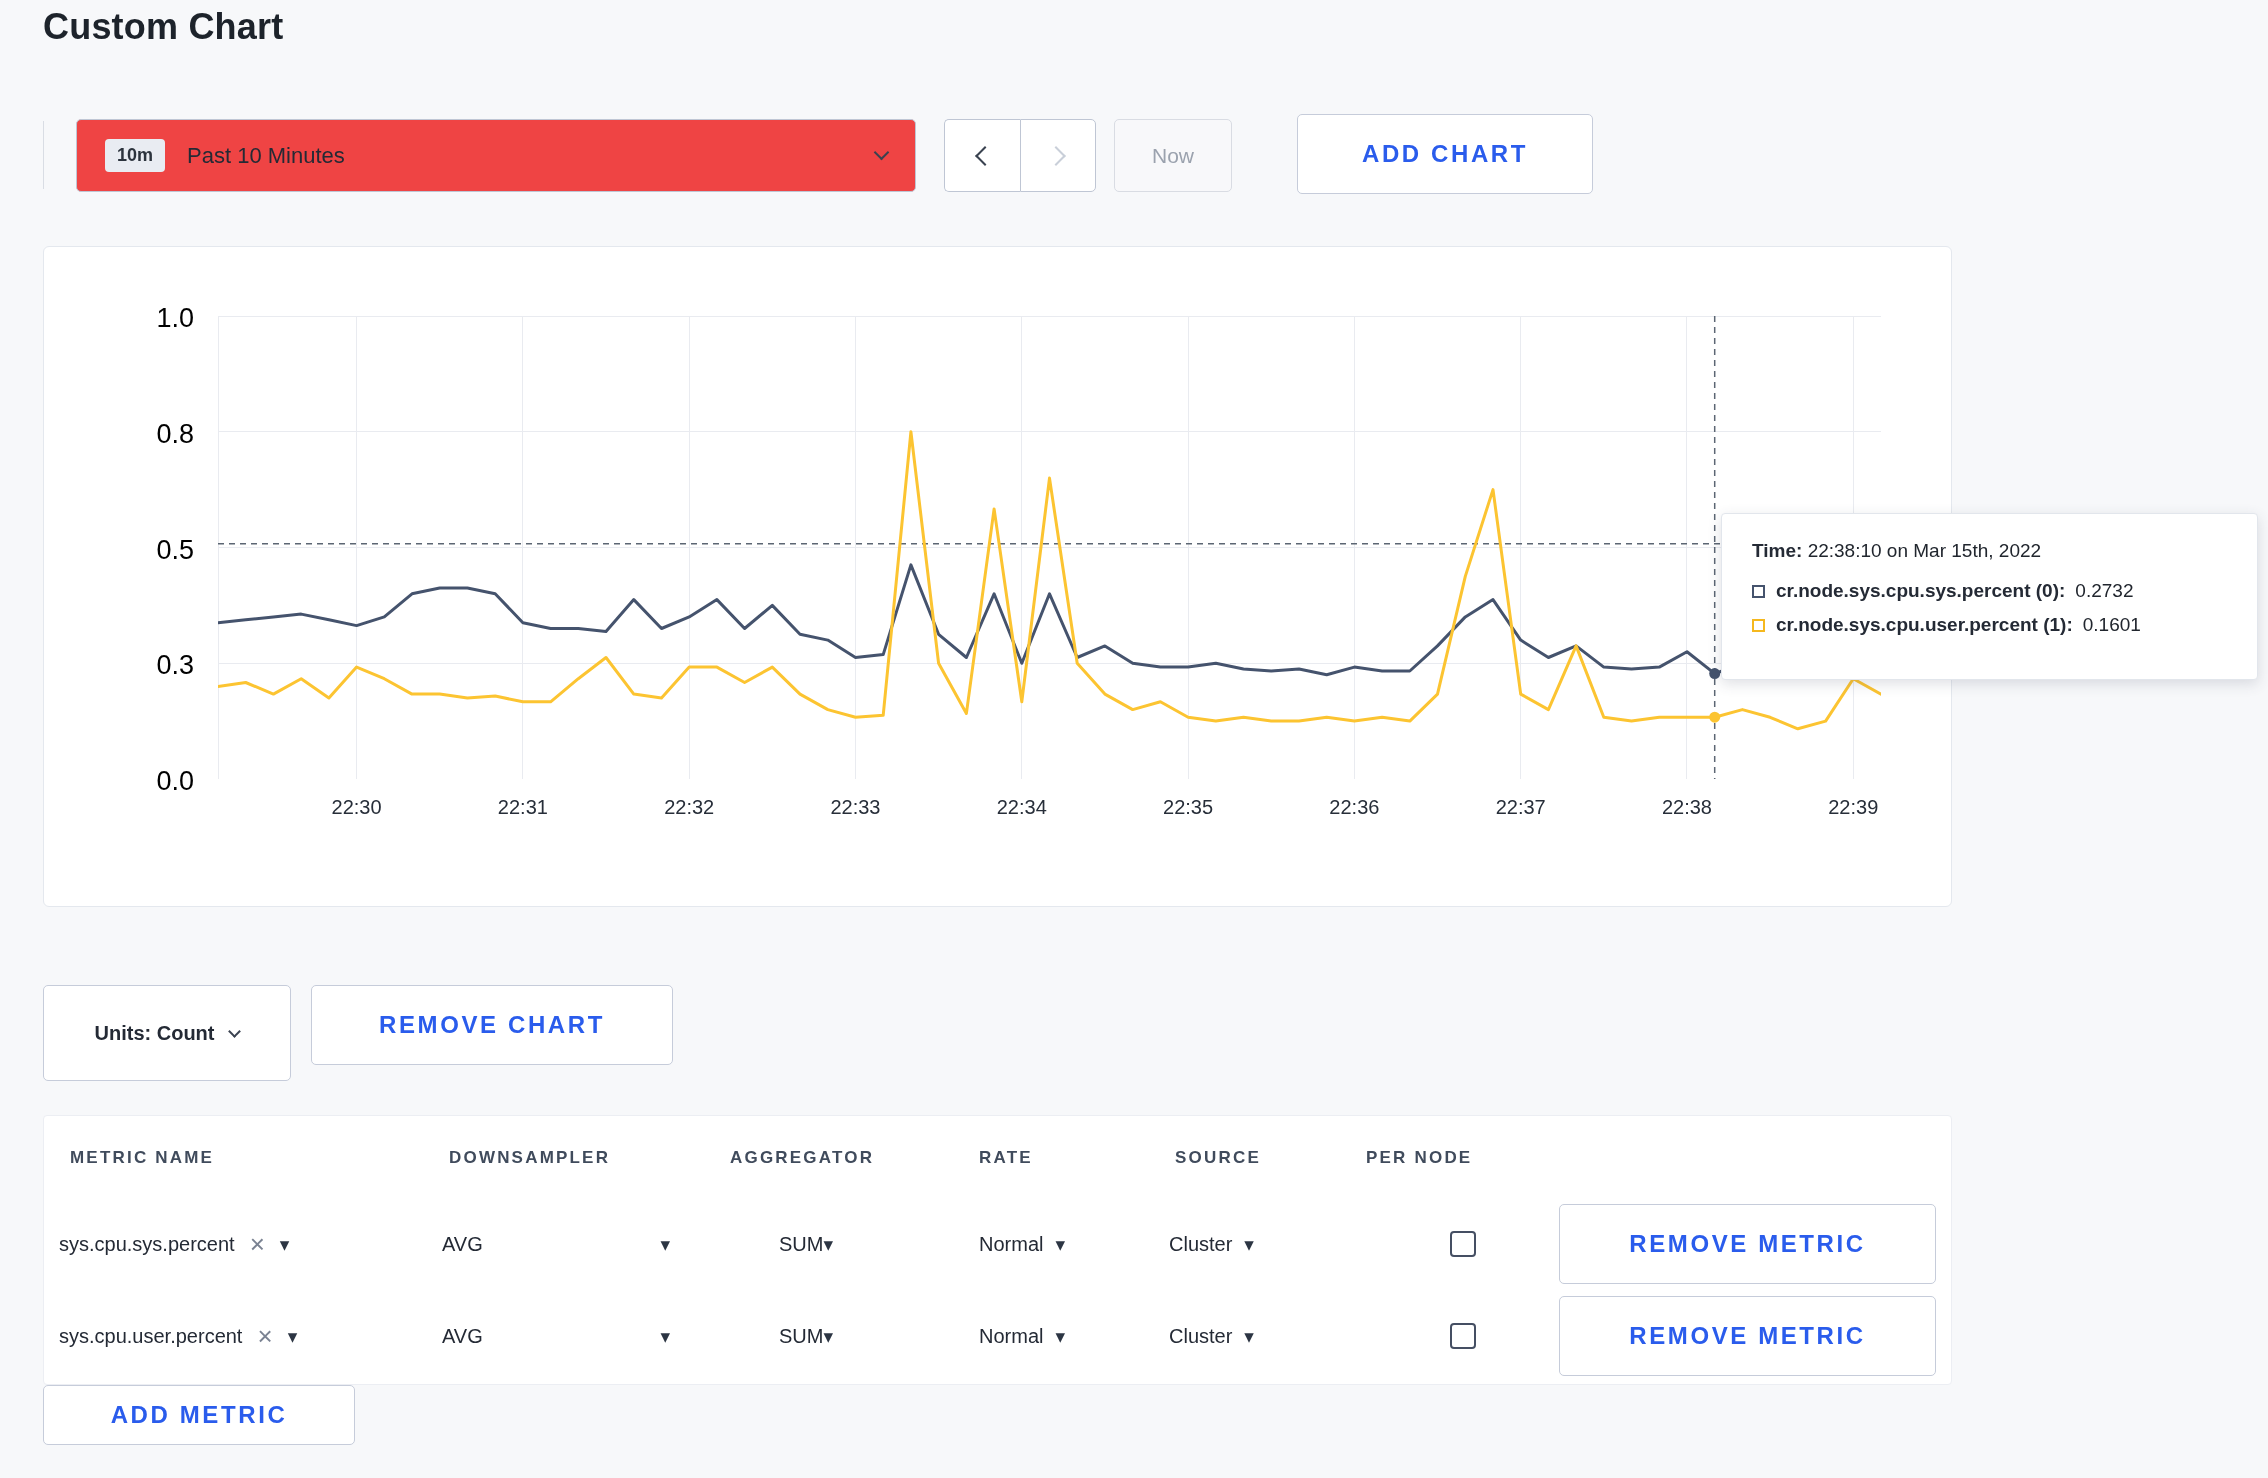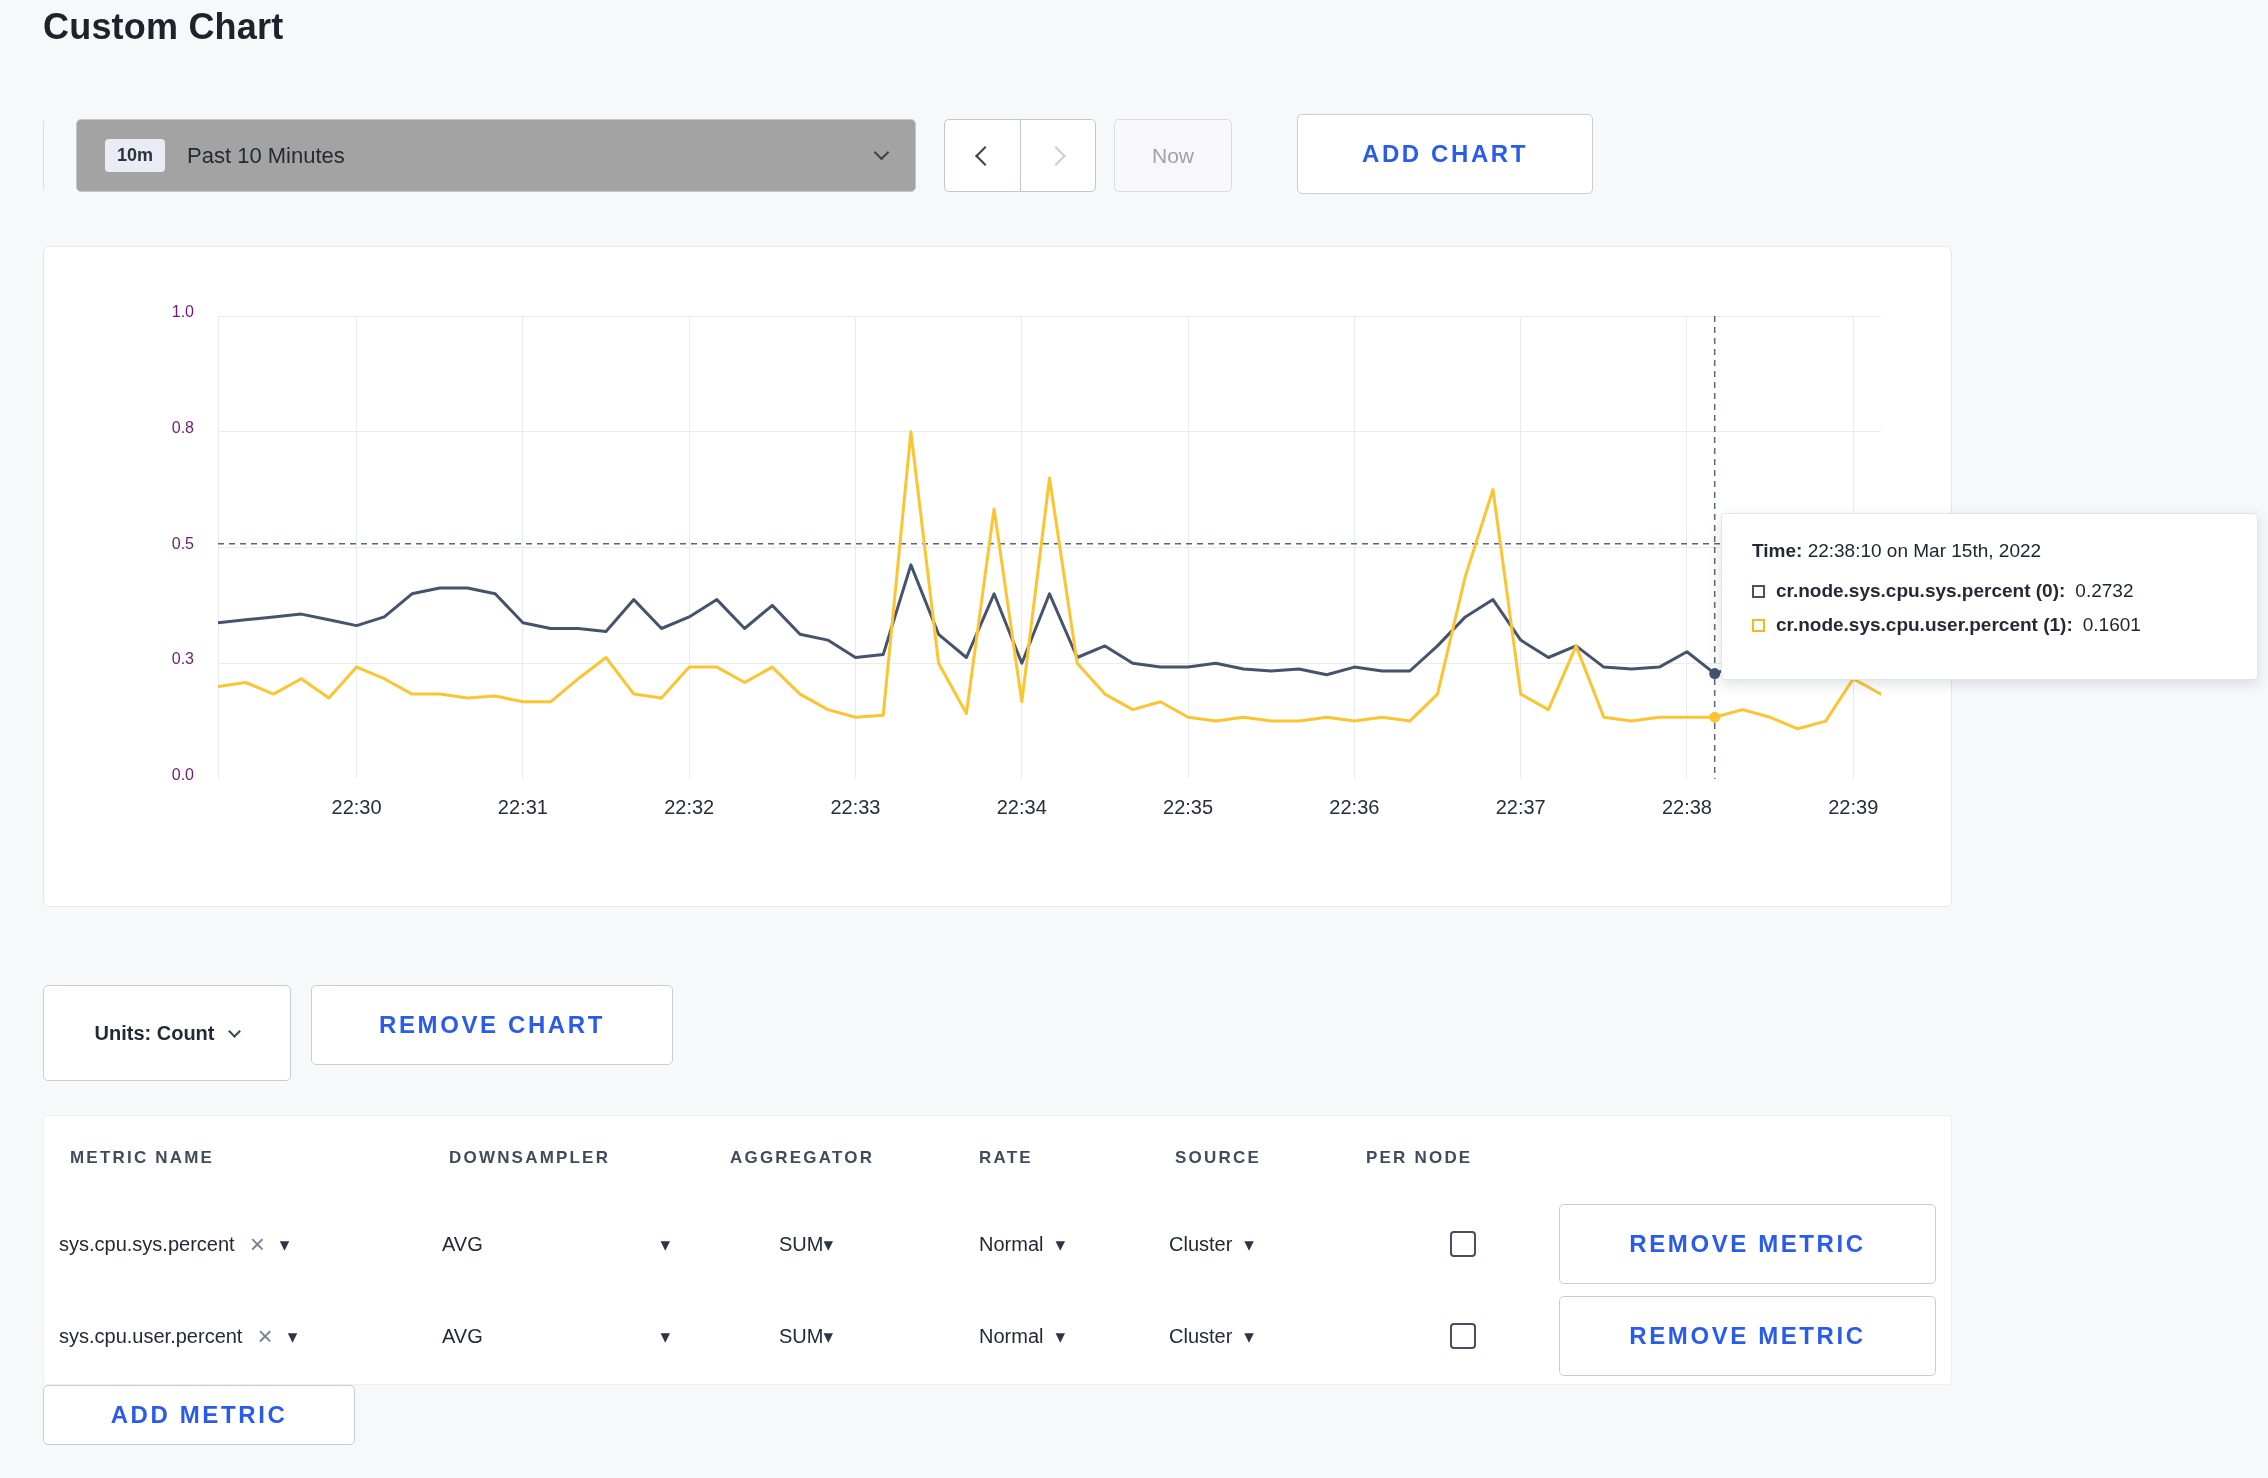--- a/index.html
+++ b/index.html
@@ -9,21 +9,21 @@
     width:2268px; height:1478px; position:relative; overflow:hidden;
     background:#f7f8fa; color:#21262e;
     font-family:"Liberation Sans","DejaVu Sans",sans-serif; font-size:20px;
   }
   button { font-family:inherit; background:#fff; border:1px solid #c6ccda; border-radius:5px; cursor:pointer; }
 
   
   .page-title { position:absolute; left:43px; top:6px; margin:0; font-size:36px; font-weight:600; color:#1d232b; letter-spacing:0.2px; }
   .toolbar-rule { position:absolute; left:43px; top:121px; width:1px; height:68px; background:#d9dde4; }
   .time-select { position:absolute; left:76px; top:119px; width:840px; height:73px;
-    background:#a3a3a3; border:1px solid #bfc6d4; border-radius:5px;
+    background:#ef4444; border:1px solid #bfc6d4; border-radius:5px;
     display:flex; align-items:center; padding:0 28px; cursor:pointer; }
   .time-badge { background:#e9ecf2; color:#2c333d; font-weight:700; font-size:18px; border-radius:4px; padding:6px 12px; }
   .time-label { margin-left:22px; font-size:22px; color:#242a35; }
   .chev { display:inline-block; border-right:2.5px solid #3a4250; border-bottom:2.5px solid #3a4250; }
   .chev-down { width:11px; height:11px; transform:rotate(45deg); margin-top:-6px; }
   .chev-left { width:14px; height:14px; transform:rotate(135deg); margin-left:5px; }
   .chev-right { width:14px; height:14px; transform:rotate(-45deg); margin-right:5px; }
   .chev.dim { border-color:#c9cfd9; }
   .chev.small { width:9px; height:9px; border-width:2px; margin-top:-4px; }
   .ml-auto { margin-left:auto; }
@@ -35,21 +35,21 @@
   .now-btn { position:absolute; left:1114px; top:119px; width:118px; height:73px;
     background:#f8f8fa; border:1px solid #d9dce3; color:#9ba2ae; font-size:21px; }
 
   .blue-btn { color:#2a5cec; font-weight:700; font-size:24px; letter-spacing:2.6px; }
   .add-chart { position:absolute; left:1297px; top:114px; width:296px; height:80px; }
 
   
   .chart-panel { position:absolute; left:43px; top:246px; width:1909px; height:661px;
     background:#fff; border:1px solid #e4e8ee; border-radius:6px; }
   #y-labels { position:absolute; left:0; top:69px; width:150px; height:463px; }
-  .y-tick { position:absolute; right:0; font-size:16px; color:#701a75; }
+  .y-tick { position:absolute; right:0; font-size:27px; color:#000000; }
   .plot { position:absolute; left:174px; top:69px; width:1663px; height:463px; }
   #x-labels { position:absolute; left:174px; top:549px; width:1663px; height:30px; }
   .x-tick { position:absolute; width:120px; text-align:center; font-size:20px; color:#272e39; }
 
   
   .tooltip { position:absolute; left:1721px; top:513px; width:537px; min-height:167px; z-index:10;
     background:#fff; border:1px solid #e2e6ec; border-radius:4px;
     box-shadow:0 4px 14px rgba(55,65,90,0.16); padding:26px 30px; font-size:19px; }
   .tt-time { margin-bottom:18px; }
   .tt-bold { font-weight:700; color:#242a35; }

